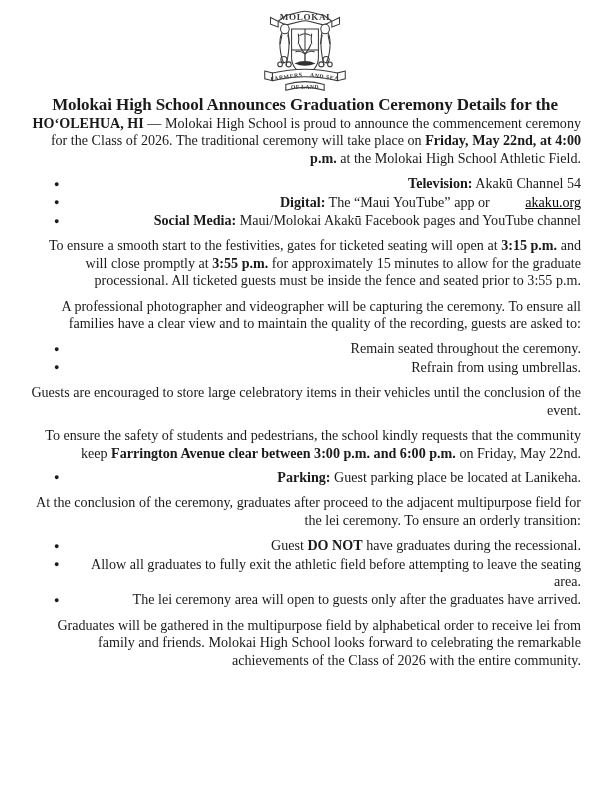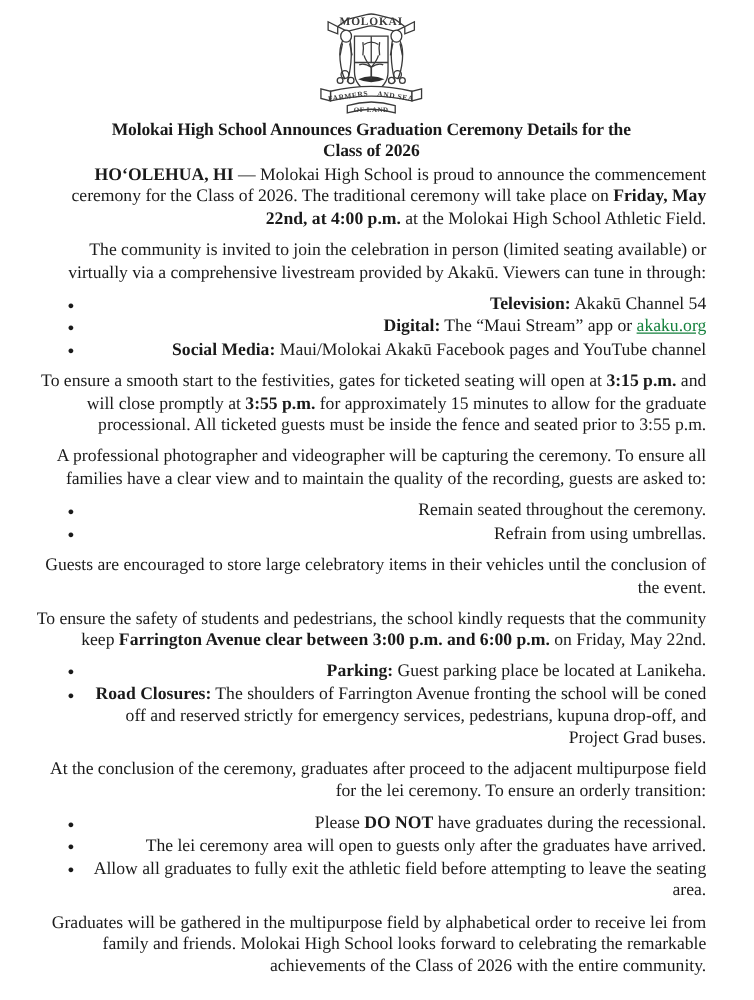--- a/index.html
+++ b/index.html
@@ -13,21 +13,21 @@
     overflow: hidden;
     font-family: "Liberation Serif", "DejaVu Serif", serif;
     color: #1a1a1a;
   }
   .page {
     position: relative;
     width: 603px;
     height: 800px;
     background: #ffffff;
     box-sizing: border-box;
-    padding: 0 38px 0 29px;
+    padding: 0 22px 0 29px;
   }
 
   
   .logo-wrap {
     width: 100%;
     display: flex;
     justify-content: center;
     align-items: flex-start;
     padding-top: 4px;
     height: 96px;
@@ -36,42 +36,43 @@
   .logo {
     width: 96px;
     height: 92px;
     display: block;
   }
 
   
   .doc-title {
     text-align: center;
     font-weight: bold;
-    font-size: 14px;
+    font-size: 17px;
     line-height: 17px;
     margin: 0 0 2px 0;
     padding: 0 18px;
     letter-spacing: -0.1px;
   }
   .doc-title .line2 { display: block; }
 
   
   .body-text { font-size: 14.1px; line-height: 17.4px; }
 
   p.para {
     margin: 0 0 8px 0;
     text-align: right;
   }
   p.tight { margin-bottom: 7px; }
 
   b, strong { font-weight: bold; }
 
   a.link {
-    color: #15803d;
+    color: #000000;
     text-decoration: underline;
+    margin-left: 32px;
   }
 
   
   ul.bullets {
     list-style: none;
     margin: 0 0 8px 0;
     padding: 0;
   }
   ul.bullets > li {
     position: relative;
@@ -149,57 +150,54 @@
         <text x="50" y="17" font-size="9.5" letter-spacing="0.7">MOLOKAI</text>
         <text x="31" y="78" font-size="6.2" letter-spacing="0.5" transform="rotate(-8 31 78)">FARMERS</text>
         <text x="70" y="78" font-size="6.2" letter-spacing="0.5" transform="rotate(8 70 78)">AND SEA</text>
         <text x="50" y="89" font-size="5.8" letter-spacing="0.5">OF LAND</text>
       </g>
     </svg>
   </div>
 
   <div class="doc-title">
     <span>Molokai High School Announces Graduation Ceremony Details for the</span>
-    <span class="line2">Class of 2026</span>
   </div>
 
   <div class="body-text">
 
     <p class="para"><b>HOʻOLEHUA, HI</b><span> — </span><span>Molokai High School is proud to announce the commencement ceremony for the Class of 2026. The traditional ceremony will take place on </span><b>Friday, May 22nd, at 4:00 p.m.</b><span> at the Molokai High School Athletic Field.</span></p>
 
-    <p class="para">The community is invited to join the celebration in person (limited seating available) or virtually via a comprehensive livestream provided by Akakū. Viewers can tune in through:</p>
 
     <ul class="bullets">
       <li><b class="lead">Television:</b><span> Akakū Channel 54</span></li>
-      <li><b class="lead">Digital:</b><span> The “Maui Stream” app or </span><a class="link" href="#">akaku.org</a><span></span></li>
+      <li><b class="lead">Digital:</b><span> The “Maui YouTube” app or </span><a class="link" href="#">akaku.org</a><span></span></li>
       <li><b class="lead">Social Media:</b><span> Maui/Molokai Akakū Facebook pages and YouTube channel</span></li>
     </ul>
 
     <p class="para"><span>To ensure a smooth start to the festivities, gates for ticketed seating will open at </span><b>3:15 p.m.</b><span> and will close promptly at </span><b>3:55 p.m.</b><span> for approximately 15 minutes to allow for the graduate processional. All ticketed guests must be inside the fence and seated prior to 3:55 p.m.</span></p>
 
     <p class="para">A professional photographer and videographer will be capturing the ceremony. To ensure all families have a clear view and to maintain the quality of the recording, guests are asked to:</p>
 
     <ul class="bullets">
       <li>Remain seated throughout the ceremony.</li>
       <li>Refrain from using umbrellas.</li>
     </ul>
 
     <p class="para">Guests are encouraged to store large celebratory items in their vehicles until the conclusion of the event.</p>
 
     <p class="para tight"><span>To ensure the safety of students and pedestrians, the school kindly requests that the community keep </span><b>Farrington Avenue clear between 3:00 p.m. and 6:00 p.m.</b><span> on Friday, May 22nd.</span></p>
 
     <ul class="bullets">
       <li><b class="lead">Parking:</b><span> Guest parking place be located at Lanikeha.</span></li>
-      <li><b class="lead">Road Closures:</b><span> The shoulders of Farrington Avenue fronting the school will be coned off and reserved strictly for emergency services, pedestrians, kupuna drop-off, and Project Grad buses.</span></li>
     </ul>
 
     <p class="para">At the conclusion of the ceremony, graduates after proceed to the adjacent multipurpose field for the lei ceremony. To ensure an orderly transition:</p>
 
     <ul class="bullets">
-      <li><span>Please </span><b>DO NOT</b><span> have graduates during the recessional.</span></li>
+      <li><span>Guest </span><b>DO NOT</b><span> have graduates during the recessional.</span></li>
+      <li>Allow all graduates to fully exit the athletic field before attempting to leave the seating area.</li>
       <li>The lei ceremony area will open to guests only after the graduates have arrived.</li>
-      <li>Allow all graduates to fully exit the athletic field before attempting to leave the seating area.</li>
     </ul>
 
     <p class="para tight">Graduates will be gathered in the multipurpose field by alphabetical order to receive lei from family and friends. Molokai High School looks forward to celebrating the remarkable achievements of the Class of 2026 with the entire community.</p>
 
   </div>
 </div>
 
 </body></html>

